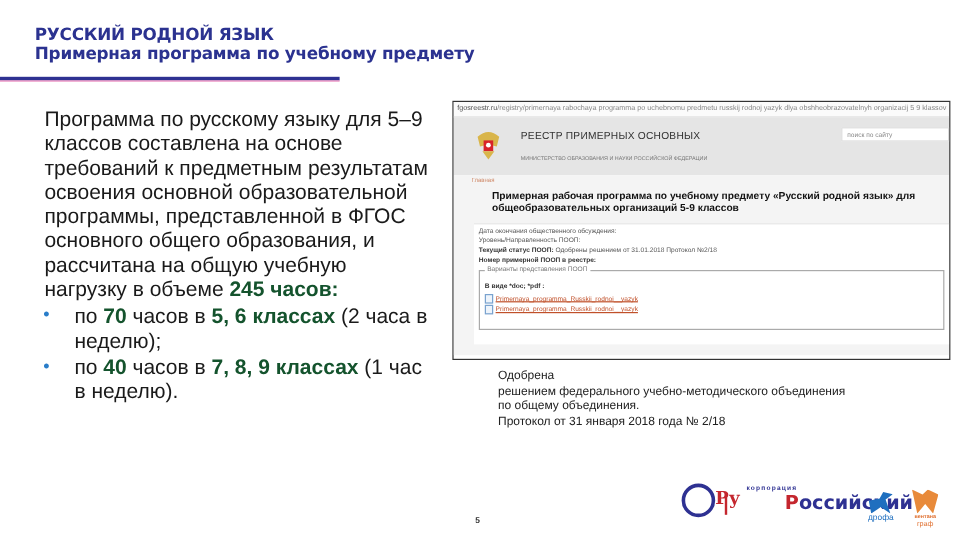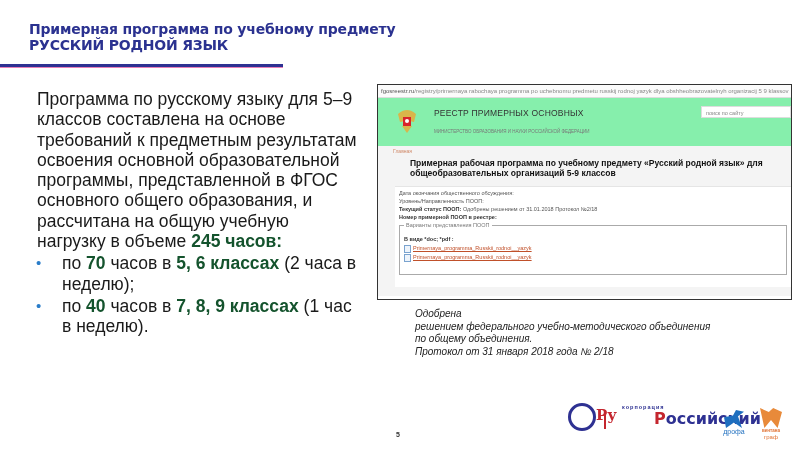--- a/index.html
+++ b/index.html
@@ -8,38 +8,38 @@
   .title-bar { position:absolute; left:0; top:64px; width:283px; height:3px; background:#2e3192; }
   .title-bar-pink { position:absolute; left:0; top:67px; width:283px; height:1px; background:#e880b8; }
   .main-text { position:absolute; left:37px; top:89px; width:320px; font-size:17.5px; line-height:20.3px; color:#1a1a1a; }
   .hl { color:#14532d; font-weight:bold; }
   .bullets { list-style:none; margin:0; padding:0; }
   .bullets li { position:relative; padding-left:25px; margin-top:2px; }
   .bullets li .dot { position:absolute; left:-1px; top:0; color:#2a7dc9; font-size:15px; }
   .shot { position:absolute; left:377px; top:84px; width:413px; height:214px; border:1px solid #333; background:#fff; overflow:hidden; }
   .urlbar { height:12px; border-bottom:1px solid #ddd; font-size:6px; color:#888; line-height:12px; padding-left:3px; white-space:nowrap; overflow:hidden; background:#fbfbfb; }
   .urlbar b { color:#555; font-weight:normal; }
-  .site-head { position:relative; height:48px; background:#86efac; }
+  .site-head { position:relative; height:48px; background:#e5e5e5; }
   .emblem { position:absolute; left:18px; top:10px; width:22px; height:26px; }
   .reg-title { position:absolute; left:56px; top:10px; font-size:8.5px; line-height:10px; color:#333; letter-spacing:0.2px; }
   .reg-sub { position:absolute; left:56px; top:31px; font-size:4.5px; color:#777; }
   .search { position:absolute; left:323px; top:8px; width:90px; height:12px; border:1px solid #ddd; background:#fff; font-size:5.5px; color:#888; line-height:12px; padding-left:4px; box-sizing:border-box; }
   .crumb { position:absolute; left:15px; top:50px; font-size:5px; color:#d08a6a; }
   .page-body { background:#f4f4f4; height:150px; position:relative; }
   .doc-title { position:absolute; left:32px; top:22px; font-size:8.5px; font-weight:bold; color:#111; line-height:10px; width:380px; }
   .info { position:absolute; left:17px; top:50px; width:396px; height:100px; background:#fff; border-top:1px solid #e5e5e5; }
   .info-line { font-size:5.5px; color:#555; line-height:8px; padding-left:4px; }
   .info-line b { font-weight:bold; color:#333; }
   .fieldset { position:absolute; left:4px; top:38px; width:386px; height:48px; border:1px solid #aaa; }
   .legend { position:absolute; left:4px; top:-4px; background:#fff; font-size:5.5px; color:#777; padding:0 2px; }
   .fs-label { position:absolute; left:4px; top:10px; font-size:5.5px; color:#333; }
   .fs-label b { color:#333; }
   .fs-link { position:absolute; left:4px; font-size:5.5px; color:#c0502a; text-decoration:underline; }
   .fs-link .ficon { display:inline-block; width:5px; height:6px; border:1px solid #7aa3cf; background:#eef4fb; margin-right:2px; vertical-align:middle; text-decoration:none; }
-  .approved { position:absolute; left:415px; top:308px; font-size:10px; line-height:12.5px; color:#222; font-style:italic; }
+  .approved { position:absolute; left:415px; top:308px; font-size:10px; line-height:12.5px; color:#222; }
   .page-num { position:absolute; left:396px; top:431px; font-size:7px; color:#333; font-weight:bold; }
   .logo-wrap { position:absolute; left:568px; top:401px; }
   .ru-circle { position:absolute; left:0; top:2px; width:28px; height:28px; border-radius:50%; border:3px solid #2e3192; box-sizing:border-box; }
   .ru-letters { position:absolute; left:5px; top:5px; font-size:15px; font-weight:bold; color:#c4262e; font-family:"DejaVu Serif", serif;padding-left:23px; }
   .ru-sep { position:absolute; left:36px; top:10px; width:2px; height:18px; background:#c4262e; }
   .ru-korp { position:absolute; left:54px; top:3px; font-size:5.5px; font-weight:bold; color:#2e3192; letter-spacing:1px; }
   .ru-ros { position:absolute; left:40px; top:8px; font-size:16px; font-weight:bold; color:#2e3192; white-space:nowrap; font-family:"DejaVu Sans", sans-serif;margin-left:46px; }
   .ru-ros .p { color:#c4262e; }
   .ru-ucheb { position:absolute; left:70px; top:24px; font-size:16px; font-weight:bold; color:#737373; font-family:"DejaVu Sans", sans-serif;margin-top:44px; }
   .drofa { position:absolute; left:721px; top:410px; width:26px; text-align:center; }
@@ -47,22 +47,22 @@
   .drofa-txt { font-size:7px; color:#1f6fbf; line-height:8px; }
   .vg { position:absolute; left:756px; top:408px; width:30px; text-align:center; }
   .vg-mark { width:22px; height:20px; margin:0 auto; background:#e88a3a; clip-path:polygon(0 0,40% 20%,60% 0,100% 20%,80% 100%,50% 60%,20% 100%); }
   .vg-txt { font-size:4.5px; color:#e07030; line-height:6px; font-weight:bold; }
   .vg-txt2 { font-size:6px; color:#e07030; line-height:6px; }
 </style>
 </head>
 <body>
 
 <div class="title">
+  <div>РУССКИЙ РОДНОЙ ЯЗЫК</div>
   <div>Примерная программа по учебному предмету</div>
-  <div>РУССКИЙ РОДНОЙ ЯЗЫК</div>
 </div>
 <div class="title-bar"></div>
 <div class="title-bar-pink"></div>
 
 <div class="main-text">
   <span>Программа по русскому языку для 5–9 классов  составлена на основе требований к предметным результатам освоения основной образовательной программы, представленной в ФГОС основного общего образования, и рассчитана на общую учебную нагрузку в объеме </span><span class="hl">245 часов:</span>
   <ul class="bullets">
     <li>
       <span class="dot">•</span>
       <span>по </span><span class="hl">70</span><span> часов  в </span><span class="hl">5, 6 классах</span><span>    (2 часа в неделю);</span>

